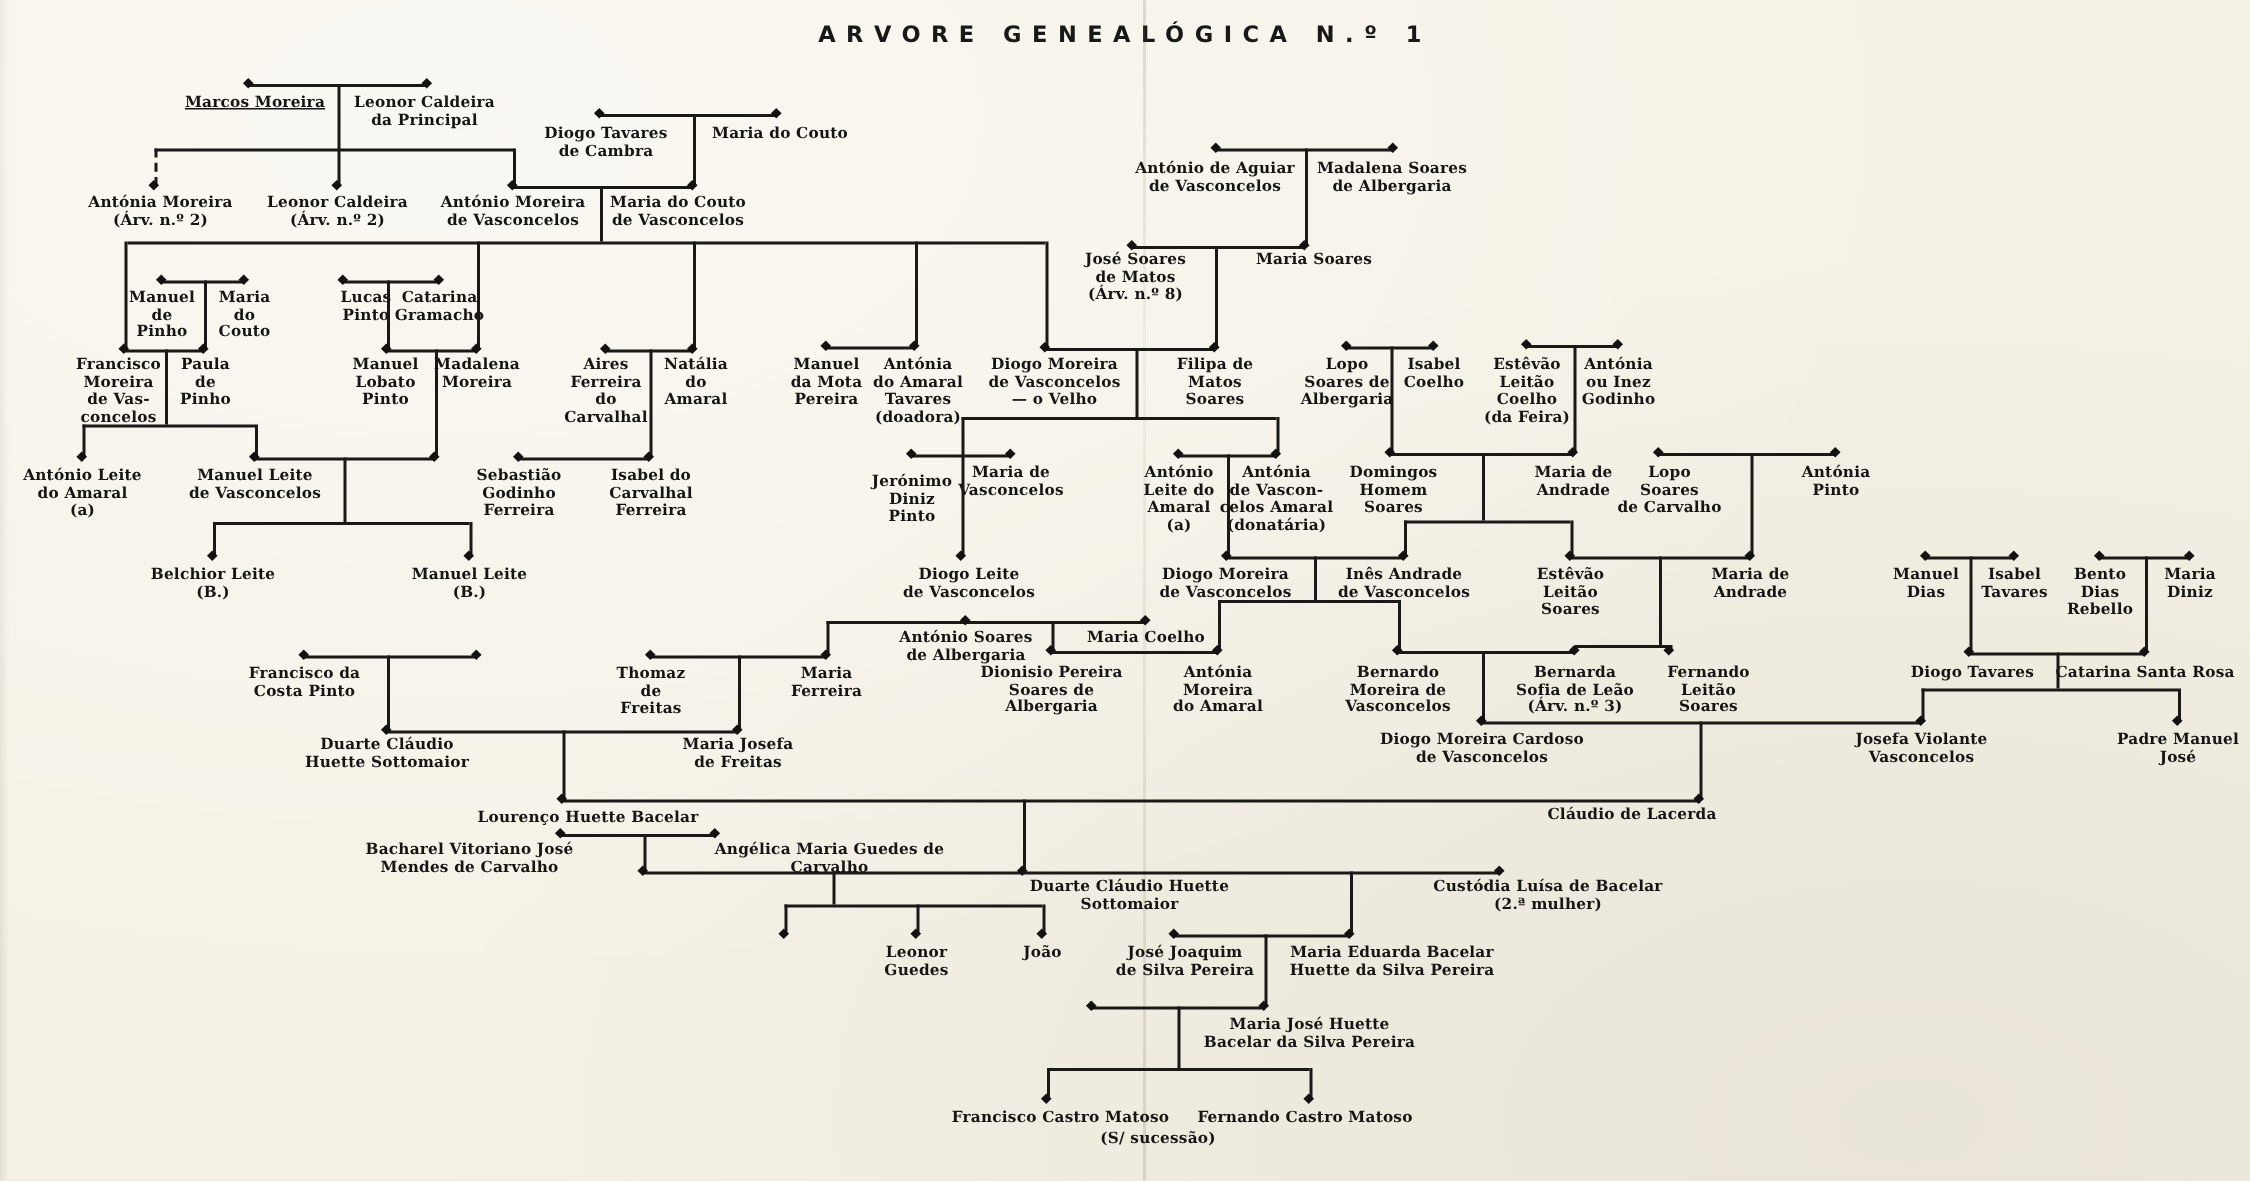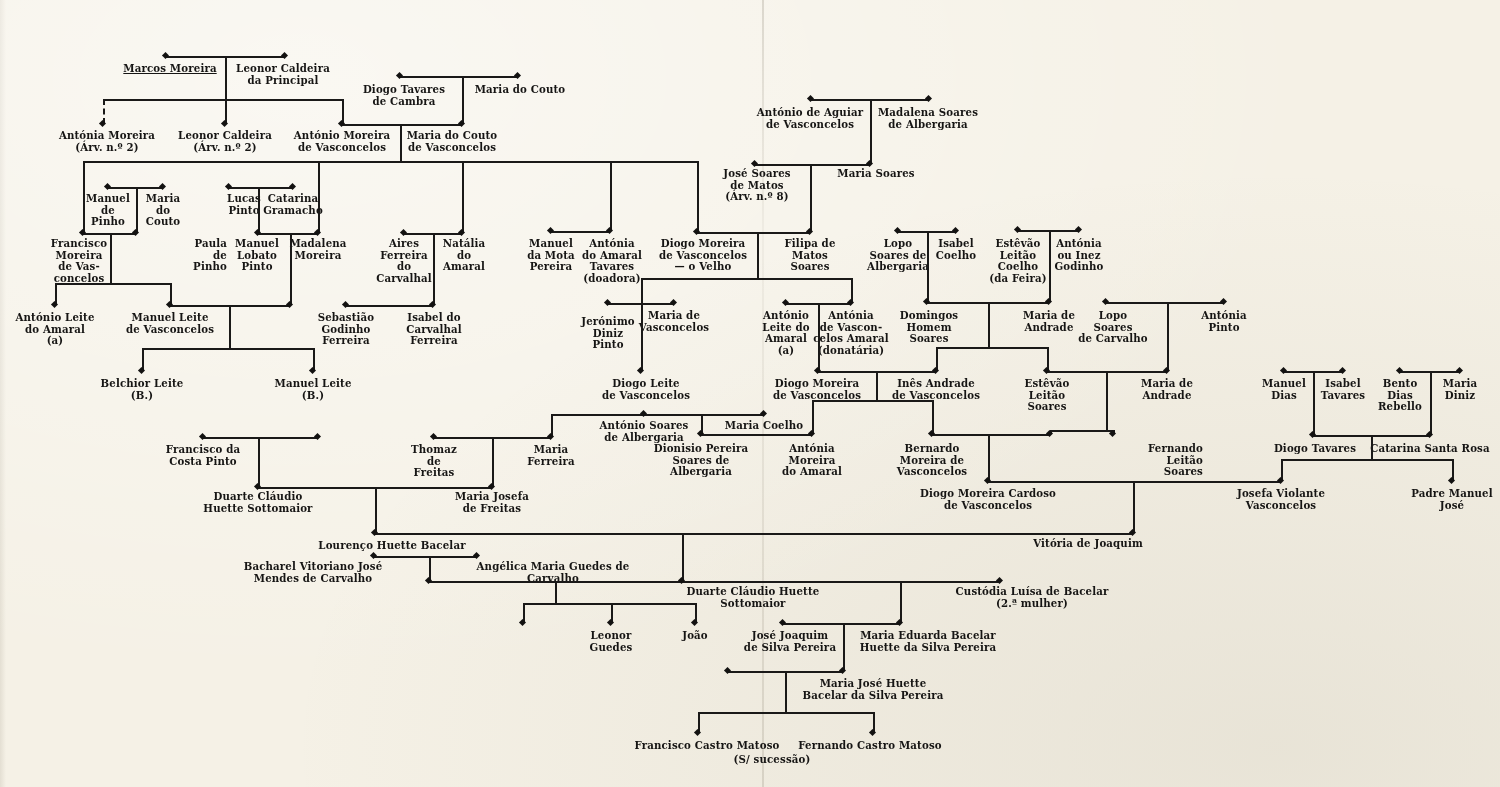--- a/index.html
+++ b/index.html
@@ -28,20 +28,21 @@
   .tline.dashed{background:none;border-left:2px dashed #1a1918;}
   .dot{
     position:absolute;width:5px;height:5px;background:#131211;
     transform:translate(-3px,-3px) rotate(45deg);
   }
 </style>
 </head>
 <body>
 
 <div id="stage" style="width: 1500px; height: 787px;">
+  <div id="title">ARVORE  GENEALÓGICA  N.º  1</div>
   <div class="fold" style="left: 762px;"></div>
 <div class="person" style="left: 170px; top: 63px; text-decoration: underline;">Marcos Moreira</div>
     <div class="person" style="left: 283px; top: 63px;">Leonor Caldeira
 da Principal</div>
     <div class="person" style="left: 404px; top: 84px;">Diogo Tavares
 de Cambra</div>
     <div class="person" style="left: 520px; top: 84px;">Maria do Couto</div>
     <div class="person" style="left: 810px; top: 107px;">António de Aguiar
 de Vasconcelos</div>
     <div class="person" style="left: 928px; top: 107px;">Madalena Soares
@@ -65,21 +66,21 @@
 do
 Couto</div>
     <div class="person" style="left: 244px; top: 193px;">Lucas
 Pinto</div>
     <div class="person" style="left: 293px; top: 193px;">Catarina
 Gramacho</div>
     <div class="person" style="left: 79px; top: 238px;">Francisco
 Moreira
 de Vas-
 concelos</div>
-    <div class="person" style="left: 137px; top: 238px; text-align: right;">Paula
+    <div class="person" style="left: 137px; top: 238px;">Paula
 de
 Pinho</div>
     <div class="person" style="left: 257px; top: 238px;">Manuel
 Lobato
 Pinto</div>
     <div class="person" style="left: 318px; top: 238px;">Madalena
 Moreira</div>
     <div class="person" style="left: 404px; top: 238px;">Aires
 Ferreira
 do
@@ -175,21 +176,24 @@
     <div class="person" style="left: 764px; top: 420px;">Maria Coelho</div>
     <div class="person" style="left: 701px; top: 443px;">Dionisio Pereira
 Soares de
 Albergaria</div>
     <div class="person" style="left: 812px; top: 443px;">Antónia
 Moreira
 do Amaral</div>
     <div class="person" style="left: 932px; top: 443px;">Bernardo
 Moreira de
 Vasconcelos</div>
-    <div class="person" style="left: 1113px; top: 443px; text-align: right;">Fernando
+    <div class="person" style="left: 1050px; top: 443px;">Bernarda
+Sofia de Leão
+(Árv. n.º 3)</div>
+    <div class="person" style="left: 1139px; top: 443px;">Fernando
 Leitão
 Soares</div>
     <div class="person" style="left: 1315px; top: 443px;">Diogo Tavares</div>
     <div class="person" style="left: 1430px; top: 443px;">Catarina Santa Rosa</div>
     <div class="person" style="left: 203px; top: 444px;">Francisco da
 Costa Pinto</div>
     <div class="person" style="left: 434px; top: 444px;">Thomaz
 de
 Freitas</div>
     <div class="person" style="left: 551px; top: 444px;">Maria
@@ -198,21 +202,21 @@
 Huette Sottomaior</div>
     <div class="person" style="left: 492px; top: 491px;">Maria Josefa
 de Freitas</div>
     <div class="person" style="left: 988px; top: 488px;">Diogo Moreira Cardoso
 de Vasconcelos</div>
     <div class="person" style="left: 1281px; top: 488px;">Josefa Violante
 Vasconcelos</div>
     <div class="person" style="left: 1452px; top: 488px;">Padre Manuel
 José</div>
     <div class="person" style="left: 392px; top: 540px;">Lourenço Huette Bacelar</div>
-    <div class="person" style="left: 1088px; top: 538px;">Vitória de Joaquim</div>
+    <div class="person" style="left: 1088px; top: 538px;">Cláudio de Lacerda</div>
     <div class="person" style="left: 313px; top: 561px;">Bacharel Vitoriano José Mendes de Carvalho</div>
     <div class="person" style="left: 553px; top: 561px;">Angélica Maria Guedes de Carvalho</div>
     <div class="person" style="left: 753px; top: 586px;">Duarte Cláudio Huette Sottomaior</div>
     <div class="person" style="left: 1032px; top: 586px;">Custódia Luísa de Bacelar
 (2.ª mulher)</div>
     <div class="person" style="left: 611px; top: 630px;">Leonor
 Guedes</div>
     <div class="person" style="left: 695px; top: 630px;">João</div>
     <div class="person" style="left: 790px; top: 630px;">José Joaquim
 de Silva Pereira</div>

